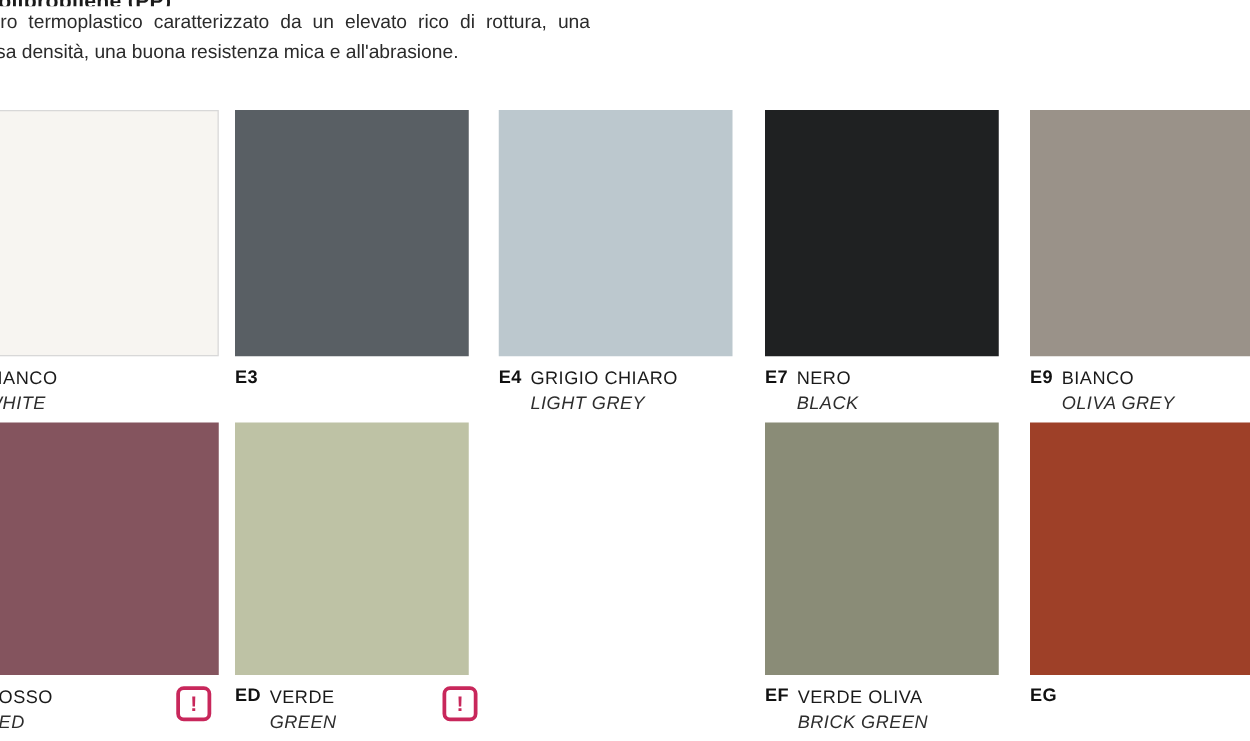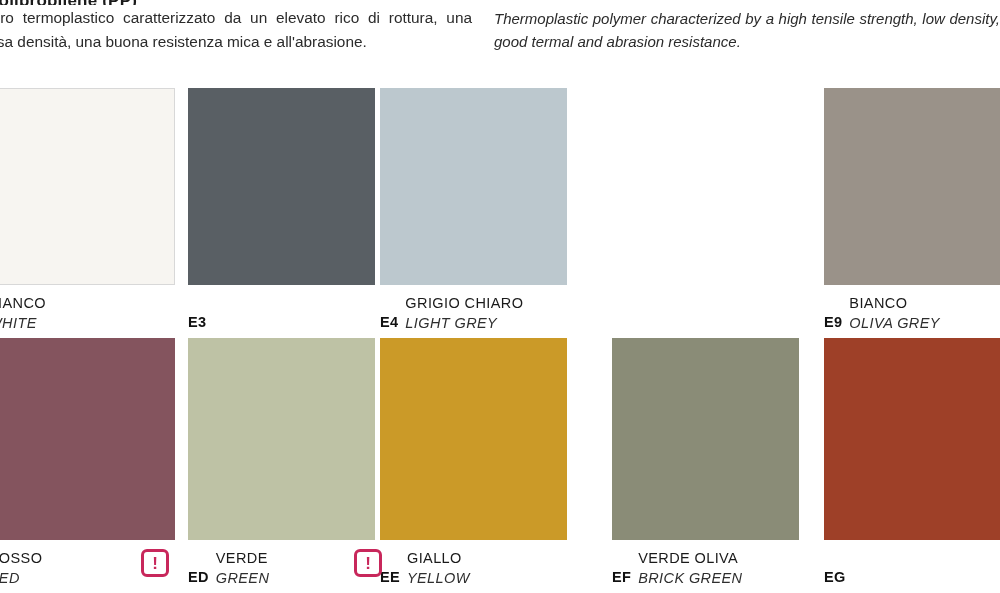--- a/index.html
+++ b/index.html
@@ -68,21 +68,21 @@
   .row-2 { top: 338px; height: 255px; }
 
   .cell {
     position: absolute;
     top: 0;
     width: 200px;
     height: 100%;
   }
   .cell.c0 { left: -12px; }
   .cell.c1 { left: 188px; }
-  .cell.c2 { left: 380px; }
+  .cell.c2 { left: 399px; }
   .cell.c3 { left: 612px; }
   .cell.c4 { left: 824px; }
 
   .swatch {
     position: absolute;
     left: 0; top: 0;
     width: 187px;
     height: 197px;
     background: #ccc;
   }
@@ -104,21 +104,20 @@
   .row-2 .label { top: 210px; }
 
   .code {
     font-size: 14.5px;
     font-weight: bold;
     color: #111111;
     letter-spacing: .3px;
     line-height: 19px;
     margin-right: 7px;
     white-space: nowrap;
-    margin-top: 20px;
   }
 
   .names { line-height: 19px; }
 
   .name-it {
     font-size: 14.5px;
     color: #1a1a1a;
     letter-spacing: .4px;
     white-space: nowrap;
   }
@@ -157,21 +156,20 @@
   }
 </style>
 </head>
 <body>
 
 <div id="page">
 
   <div class="desc-area">
     <div class="title-clip">polipropilene (PP)</div>
     <div class="desc-it">limero termoplastico caratterizzato da un elevato rico di rottura, una bassa densità, una buona resistenza mica e all'abrasione.</div>
-    <div class="desc-en">Thermoplastic polymer characterized by a high tensile strength, low density, good termal and abrasion resistance.</div>
   </div>
 
   <div class="row row-1">
 
     <div class="cell c0">
       <div class="swatch bordered" style="background: rgb(247, 245, 241);"></div>
       <div class="label">
 
         <span class="names">
           <span class="name-it">BIANCO</span><br>
@@ -191,20 +189,30 @@
       <div class="swatch" style="background: rgb(188, 200, 206);"></div>
       <div class="label">
         <span class="code">E4</span>
         <span class="names">
           <span class="name-it">GRIGIO CHIARO</span><br>
           <span class="name-en">LIGHT GREY</span>
         </span>
       </div>
     </div>
 
+    <div class="cell c3">
+      <div class="swatch" style="background: rgb(31, 33, 34);"></div>
+      <div class="label">
+        <span class="code">E7</span>
+        <span class="names">
+          <span class="name-it">NERO</span><br>
+          <span class="name-en">BLACK</span>
+        </span>
+      </div>
+    </div>
 
     <div class="cell c4">
       <div class="swatch" style="background: rgb(154, 146, 137);"></div>
       <div class="label">
         <span class="code">E9</span>
         <span class="names">
           <span class="name-it">BIANCO</span><br>
           <span class="name-en">OLIVA GREY</span>
         </span>
       </div>
@@ -229,30 +237,20 @@
       <div class="swatch" style="background: rgb(190, 194, 165);"></div>
       <div class="label">
         <span class="code">ED</span>
         <span class="names">
           <span class="name-it">VERDE</span><br>
           <span class="name-en">GREEN</span>
         </span>
       </div>
     </div>
 
-    <div class="cell c2">
-      <div class="swatch" style="background: rgb(203, 154, 40);"></div>
-      <div class="label">
-        <span class="code">EE</span>
-        <span class="names">
-          <span class="name-it">GIALLO</span><br>
-          <span class="name-en">YELLOW</span>
-        </span>
-      </div>
-    </div>
 
     <div class="cell c3">
       <div class="swatch" style="background: rgb(138, 140, 119);"></div>
       <div class="label">
         <span class="code">EF</span>
         <span class="names">
           <span class="name-it">VERDE OLIVA</span><br>
           <span class="name-en">BRICK GREEN</span>
         </span>
       </div>

